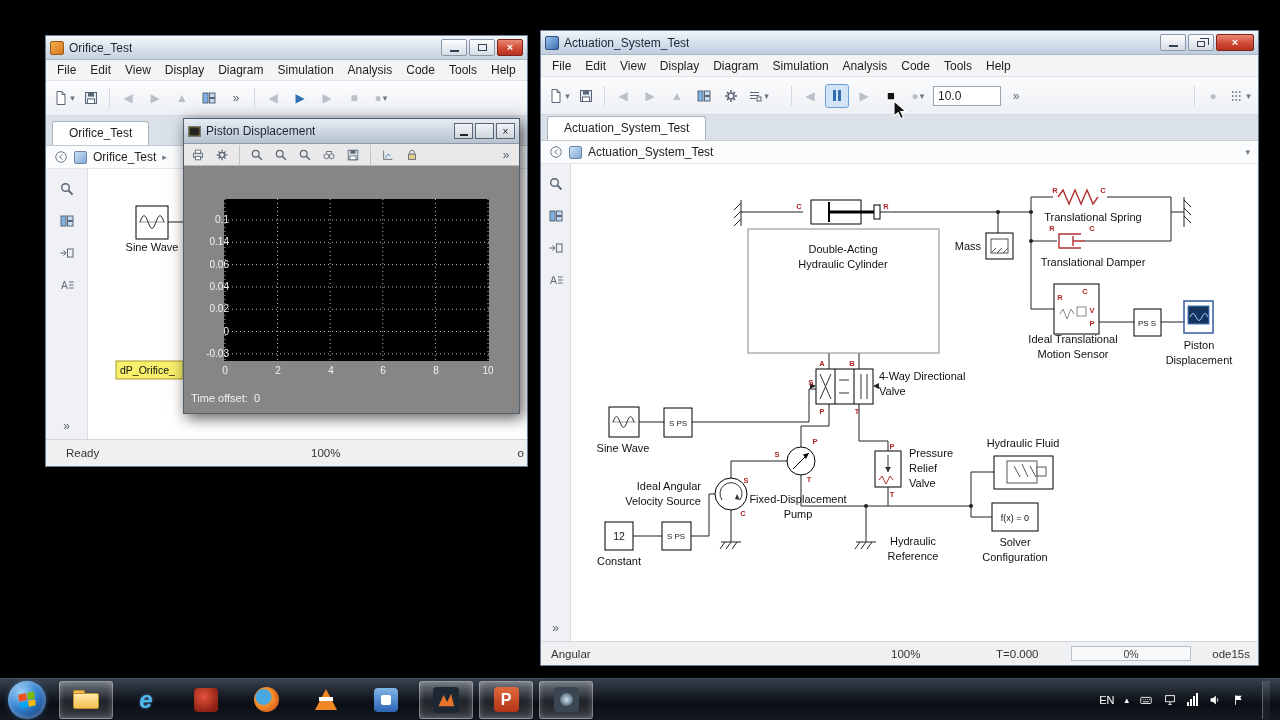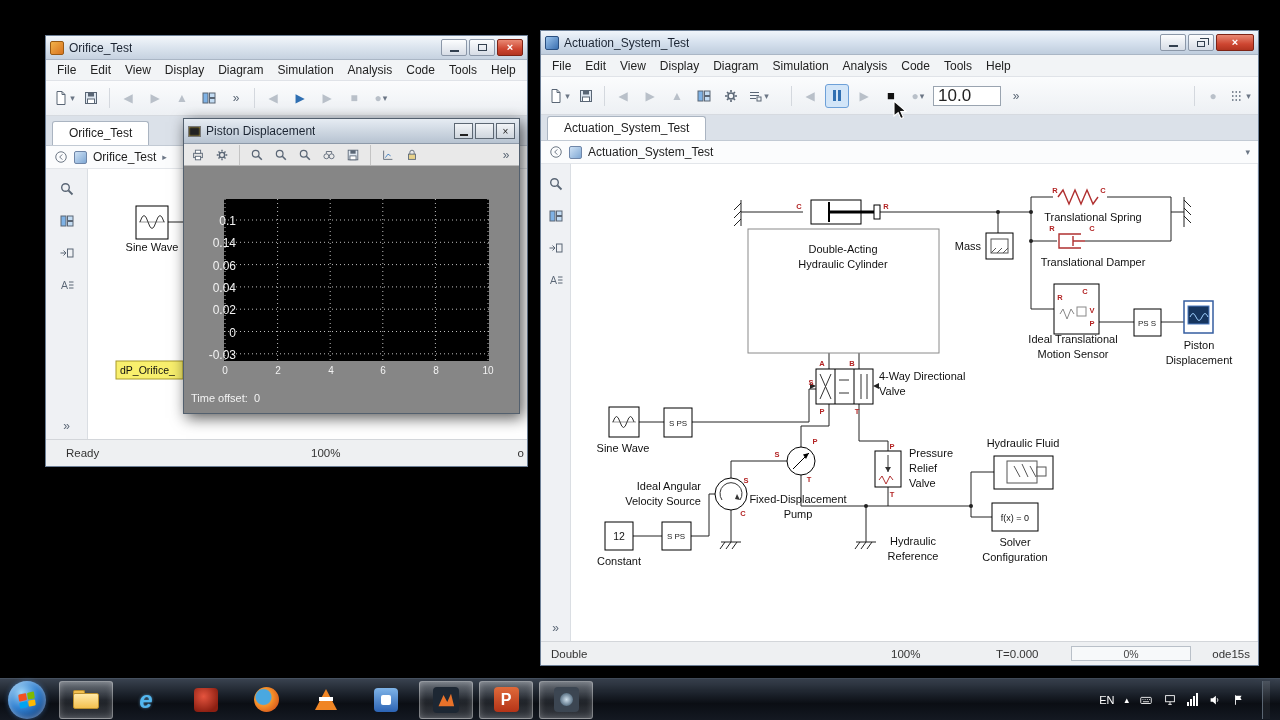--- a/index.html
+++ b/index.html
@@ -66,22 +66,22 @@
   #win-scope .titlebar { height:25px; background:linear-gradient(#e6ecf3,#b7c3d1);
     border-bottom:1px solid #8e9aa9; }
   .classicbtn { width:19px; height:16px; border:1px solid #5c6773;
     background:linear-gradient(#f2f4f7,#cfd6de); display:flex; align-items:center;
     justify-content:center; font-size:10px; color:#222; }
   #scope-toolbar { position:absolute; left:0; right:0; top:25px; height:22px;
     background:#e9e9e9; border-bottom:1px solid #b9b9b9; display:flex; align-items:center;
     padding:0 4px; gap:4px; color:#5a6675; }
   #scope-client { position:absolute; left:0; right:0; top:47px; bottom:0; background:#868686; }
   #scope-plot { position:absolute; left:40px; top:33px; width:265px; height:162px; background:#000; }
-  .scope-ylab { position:absolute; width:31px; text-align:right; left:21px;
-    font-size:12px; color:#f2f2f2; }
+  .scope-ylab { position:absolute; width:31px; text-align:right; left:14px;
+    font-size:10px; color:#f2f2f2; }
   .scope-xlab { position:absolute; transform:translateX(-50%); top:199px;
     font-size:10px; color:#f2f2f2; }
   #time-offset { position:absolute; left:7px; top:226px; font-size:11px; color:#f2f2f2; }
 
   
   #taskbar { position:absolute; left:0; right:0; bottom:0; height:42px;
     background:linear-gradient(180deg,#39424f,#1a2029 38%,#0b0e14 60%,#141922);
     border-top:1px solid #45505f; display:flex; align-items:center; padding:0 4px; }
   .orb { width:38px; height:38px; border-radius:50%; margin:0 10px 0 4px;
     background:radial-gradient(circle at 35% 30%, #9fd4f7, #2f7fd0 45%, #123f7d 80%);
@@ -502,21 +502,21 @@
           <i style="width:3px;height:11px;background:#2f6fb2;display:block"></i>
           <i style="width:3px;height:11px;background:#2f6fb2;display:block"></i>
         </span>
       </span>
       <span class="tbtn disabled glyph">▶</span>
       <span class="tbtn glyph" style="color:#111;font-size:13px">■</span>
       <span class="tbtn disabled">
           <span class="glyph">●</span>
           <span class="small-caret">▾</span>
         </span>
-      <input style="width: 68px; height: 20px; border: 1px solid rgb(154, 164, 176); font-size: 17px; padding: 0px 4px; font-family: inherit; color: rgb(34, 34, 34); background: rgb(255, 255, 255);" value="10.0">
+      <input style="width: 68px; height: 20px; border: 1px solid rgb(154, 164, 176); font-size: 12px; padding: 0px 4px; font-family: inherit; color: rgb(34, 34, 34); background: rgb(255, 255, 255);" value="10.0">
       <span class="tbtn glyph">»</span>
       <span class="tsep" style="margin-left:auto"></span>
       <span class="tbtn disabled">
           <span class="glyph">●</span>
         </span>
       <span class="tbtn">
           <svg class="icon">
             <use href="#i-grid"></use>
           </svg>
           <span class="small-caret">▾</span>
@@ -771,21 +771,21 @@
           <text x="238" y="318">T</text>
           <text x="175" y="319">S</text>
           <text x="172" y="352">C</text>
           <text x="321" y="285">P</text>
           <text x="321" y="333">T</text>
         </g>
       </svg>
     </div>
 
     <div class="statusbar" style="height:24px;">
-      <span style="left:10px">Double</span>
+      <span style="left:10px">Angular</span>
       <span style="left:350px">100%</span>
       <span style="left:455px">T=0.000</span>
       <div class="progress" style="left:530px;width:120px">
         <span style="position:static;transform:none">0%</span>
       </div>
       <span style="right:8px">ode15s</span>
     </div>
   </div>
 
   <svg id="cursor" style="left:893px;top:100px" width="18" height="22">

